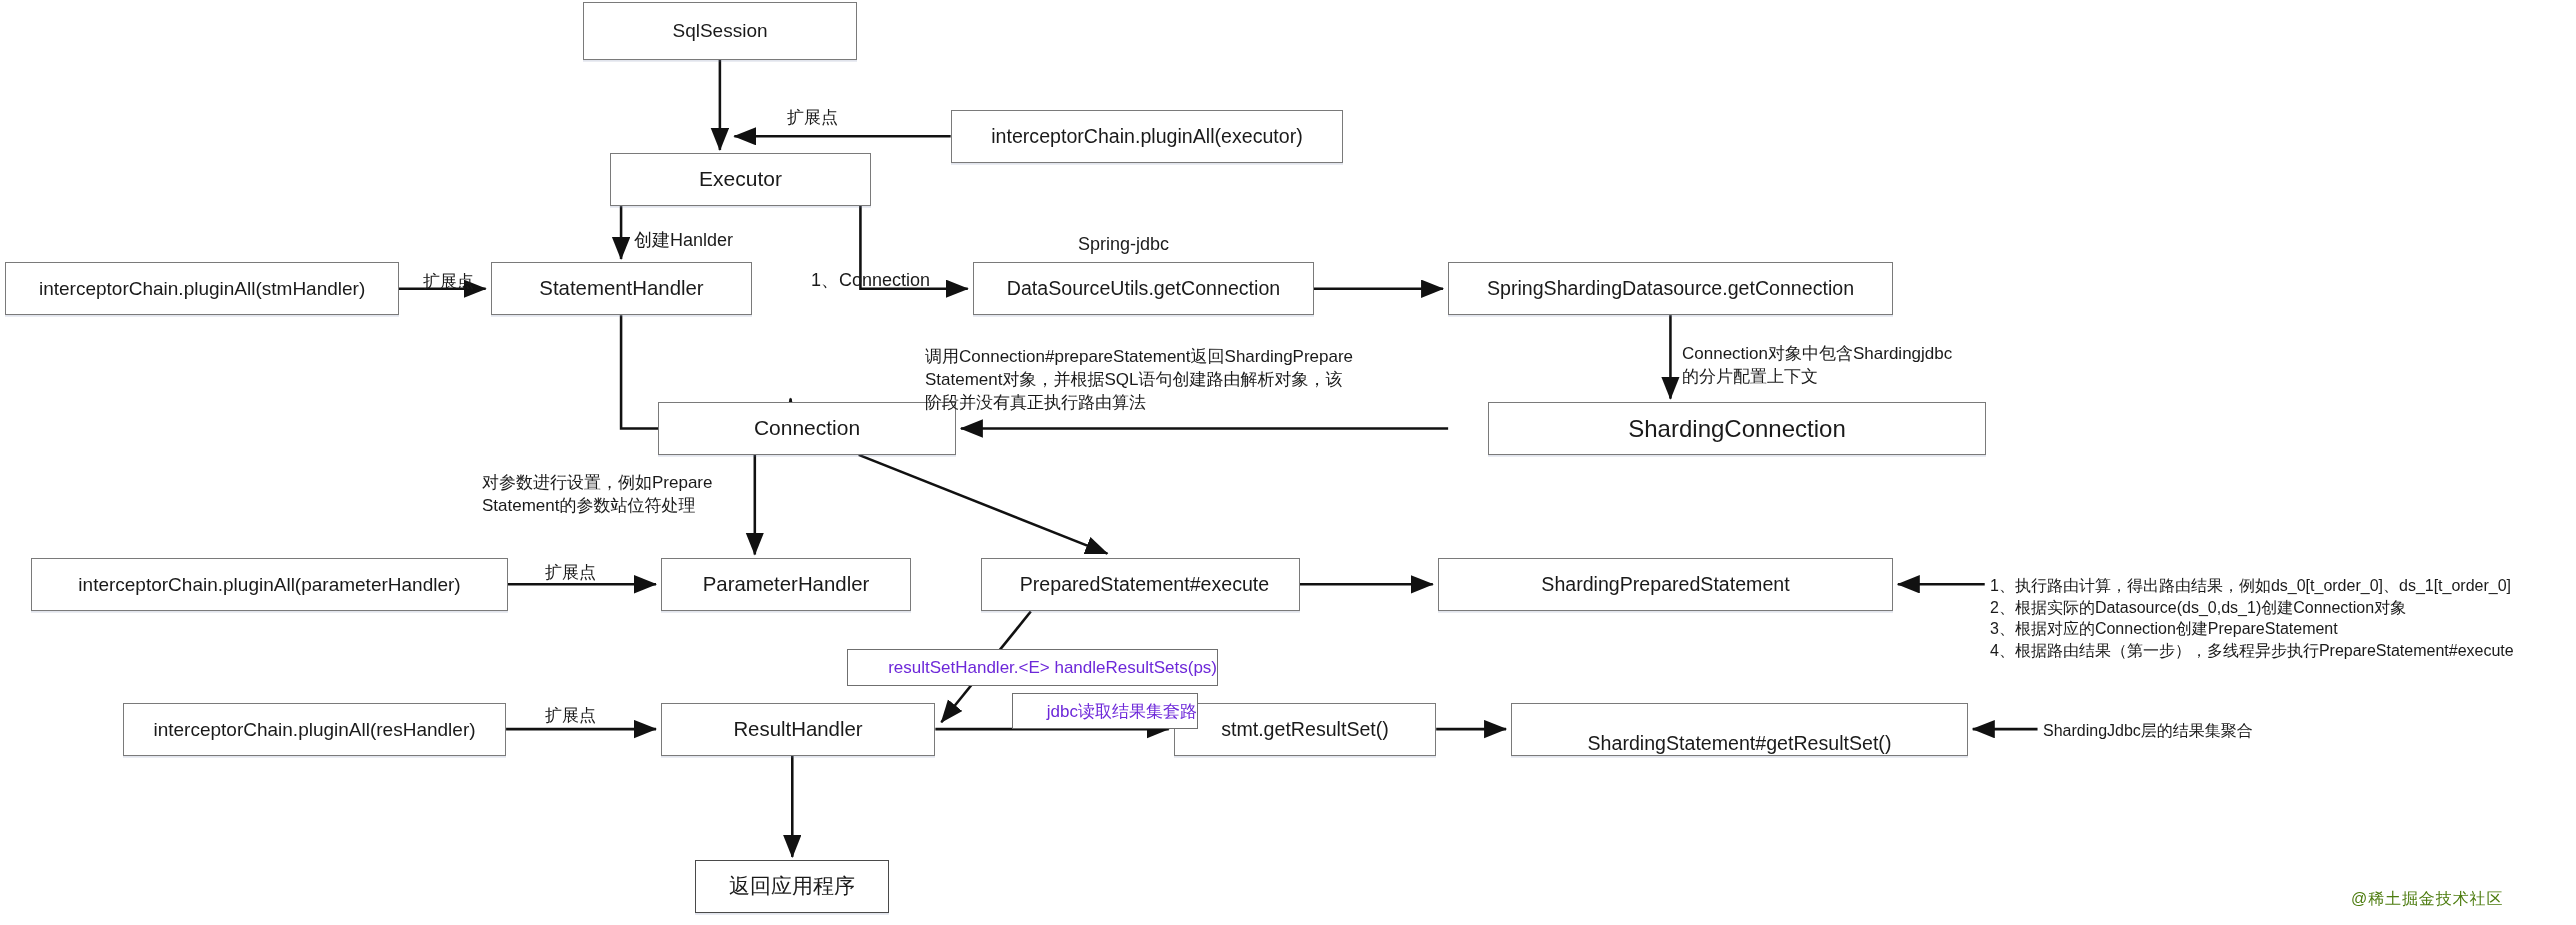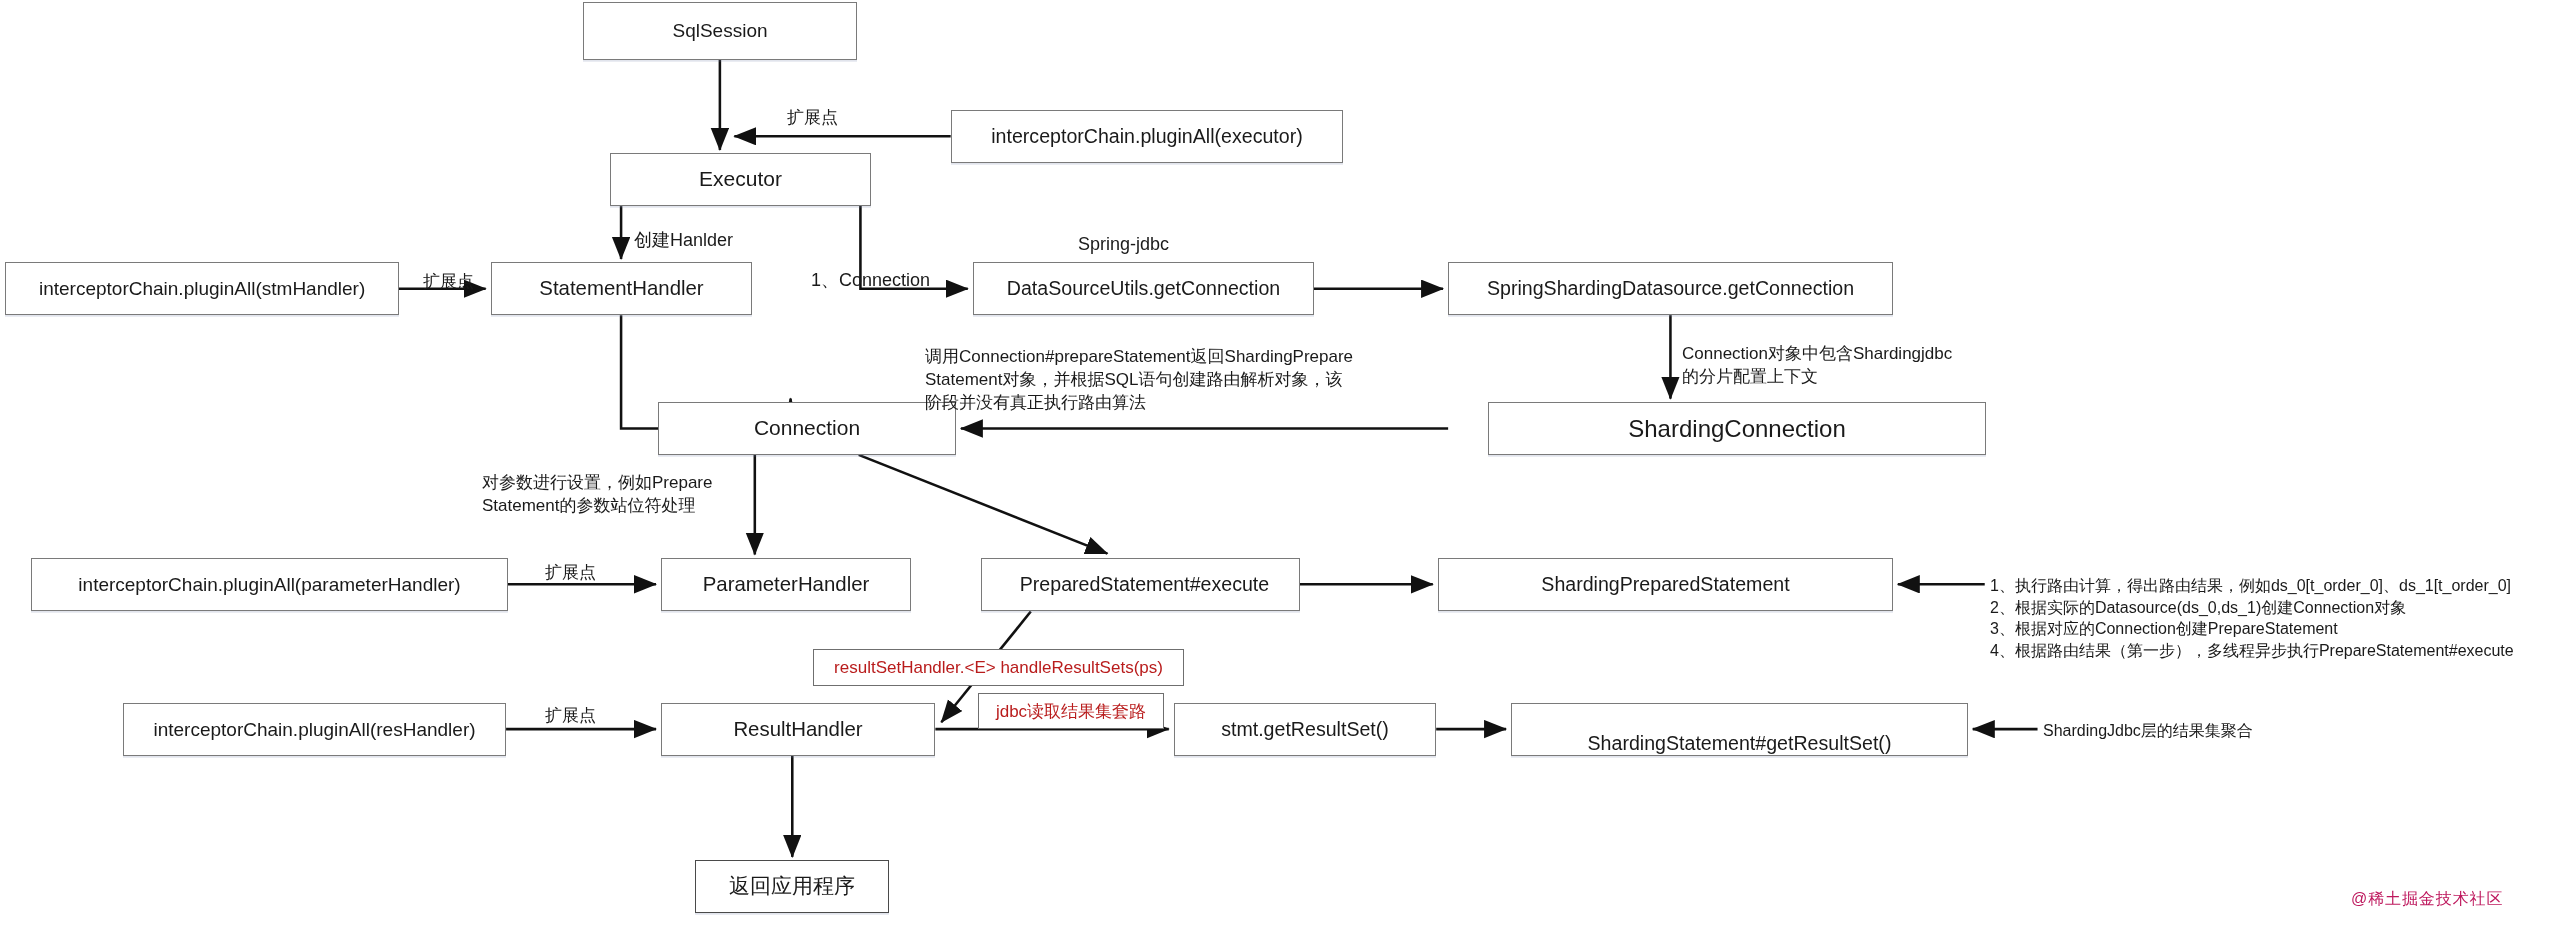--- a/index.html
+++ b/index.html
@@ -23,26 +23,27 @@
     color:#1a1a1a;
     white-space:pre;
     line-height:1.35;
   }
   .lbl.block{white-space:pre-line;}
   .tagbox{
     position:absolute;
     box-sizing:border-box;
     border:1.7px solid #6f6f6f;
     background:#fff;
-    display:flex;align-items:center;justify-content:center;
-    color:#b91c1c;
+    display:flex;align-items:center;justify-content:flex-end;
+    color:#6d28d9;
+    margin-left:34px;
   }
   .wm{
     position:absolute;
-    color:#be185d;
+    color:#4d7c0f;
     letter-spacing:0.9px;
     user-select:none;
   }
 </style>
 </head>
 <body>
 
 <div id="stage">
 
   <svg id="wire" viewBox="0 0 3024 1086" width="2576" height="925" xmlns="http://www.w3.org/2000/svg">

